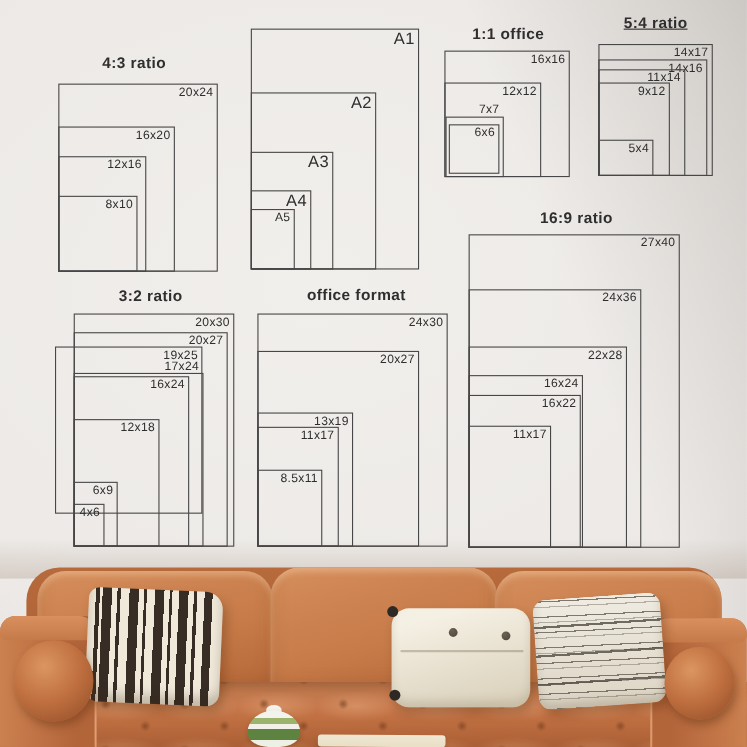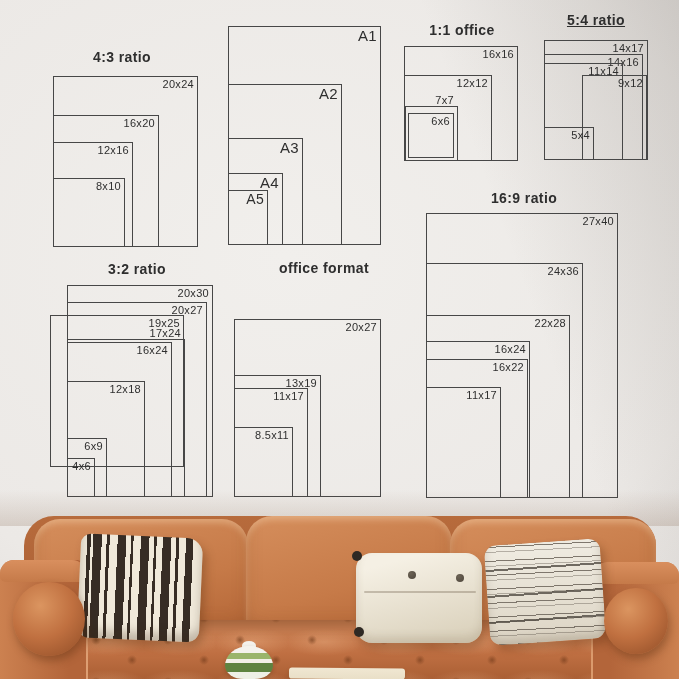--- a/index.html
+++ b/index.html
@@ -118,21 +118,21 @@
         <div class="size-box" style="left: 228px; top: 84px; width: 114px; height: 161px;">
           <span class="size-label" style="font-size: 15px;">A2</span>
         </div>
         <div class="size-box" style="left: 228px; top: 138px; width: 75px; height: 107px;">
           <span class="size-label" style="font-size: 15px;">A3</span>
         </div>
         <div class="size-box" style="left: 228px; top: 173px; width: 55px; height: 72px;">
           <span class="size-label" style="font-size: 15px;">A4</span>
         </div>
         <div class="size-box" style="left: 228px; top: 190px; width: 40px; height: 55px;">
-          <span class="size-label" style="font-size: 14px;">A5</span>
+          <span class="size-label" style="font-size: 11px;">A5</span>
         </div>
       </div>
       <div class="size-group">
         <div class="group-title" style="left: 462px; top: 22px;">1:1 office</div>
         <div class="size-box" style="left: 404px; top: 46px; width: 114px; height: 115px;">
           <span class="size-label">16x16</span>
         </div>
         <div class="size-box" style="left: 404px; top: 75px; width: 88px; height: 86px;">
           <span class="size-label">12x12</span>
         </div>
@@ -147,21 +147,21 @@
         <div class="group-title" style="left: 596px; top: 12px; text-decoration: underline;">5:4 ratio</div>
         <div class="size-box" style="left: 544px; top: 40px; width: 104px; height: 120px;">
           <span class="size-label">14x17</span>
         </div>
         <div class="size-box" style="left: 544px; top: 54px; width: 99px; height: 106px;">
           <span class="size-label">14x16</span>
         </div>
         <div class="size-box" style="left: 544px; top: 63px; width: 79px; height: 97px;">
           <span class="size-label">11x14</span>
         </div>
-        <div class="size-box" style="left: 544px; top: 75px; width: 65px; height: 85px; margin-left: 38px;">
+        <div class="size-box" style="left: 544px; top: 75px; width: 65px; height: 85px;">
           <span class="size-label">9x12</span>
         </div>
         <div class="size-box" style="left: 544px; top: 127px; width: 50px; height: 33px;">
           <span class="size-label">5x4</span>
         </div>
       </div>
       <div class="size-group">
         <div class="group-title" style="left: 137px; top: 261px;">3:2 ratio</div>
         <div class="size-box" style="left: 67px; top: 285px; width: 146px; height: 212px;">
           <span class="size-label">20x30</span>
@@ -183,20 +183,23 @@
         </div>
         <div class="size-box" style="left: 67px; top: 438px; width: 40px; height: 59px;">
           <span class="size-label">6x9</span>
         </div>
         <div class="size-box" style="left: 67px; top: 458px; width: 28px; height: 39px;">
           <span class="size-label">4x6</span>
         </div>
       </div>
       <div class="size-group">
         <div class="group-title" style="left: 324px; top: 260px;">office format</div>
+        <div class="size-box" style="left: 234px; top: 285px; width: 173px; height: 212px;">
+          <span class="size-label">24x30</span>
+        </div>
         <div class="size-box" style="left: 234px; top: 319px; width: 147px; height: 178px;">
           <span class="size-label">20x27</span>
         </div>
         <div class="size-box" style="left: 234px; top: 375px; width: 87px; height: 122px;">
           <span class="size-label">13x19</span>
         </div>
         <div class="size-box" style="left: 234px; top: 388px; width: 74px; height: 109px;">
           <span class="size-label">11x17</span>
         </div>
         <div class="size-box" style="left: 234px; top: 427px; width: 59px; height: 70px;">

